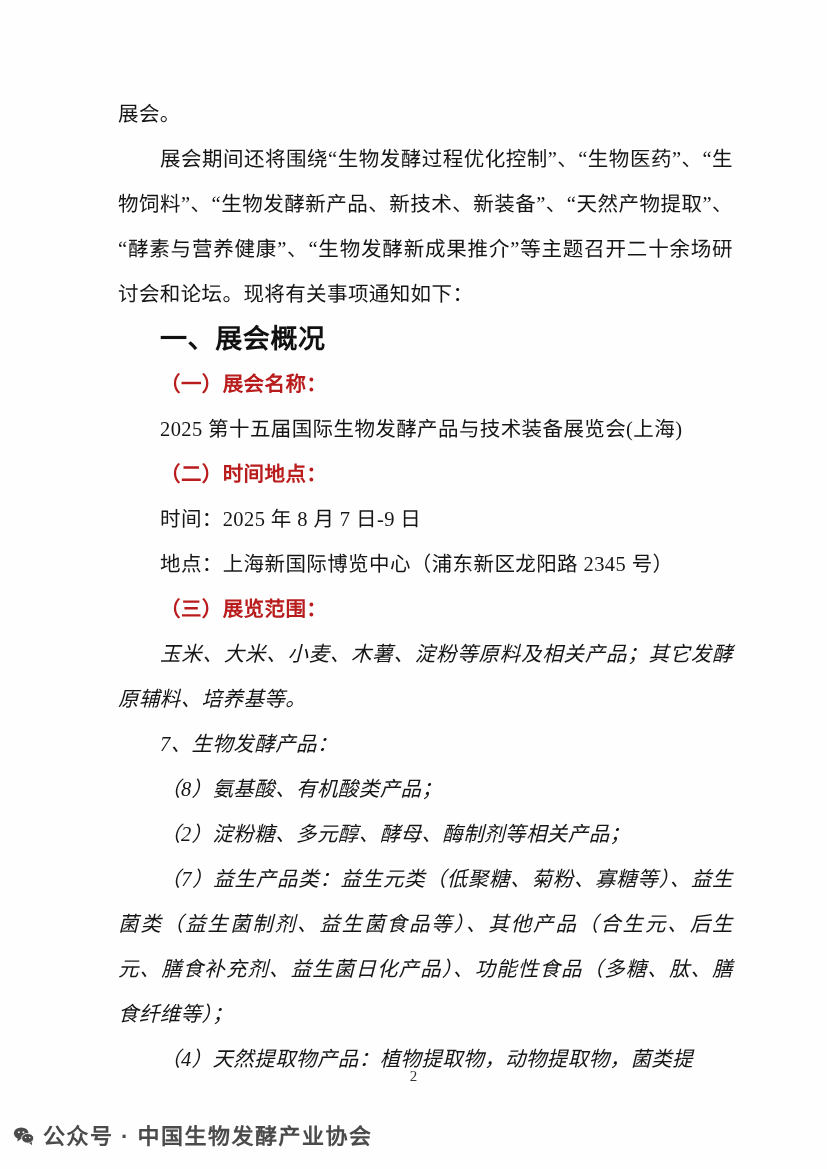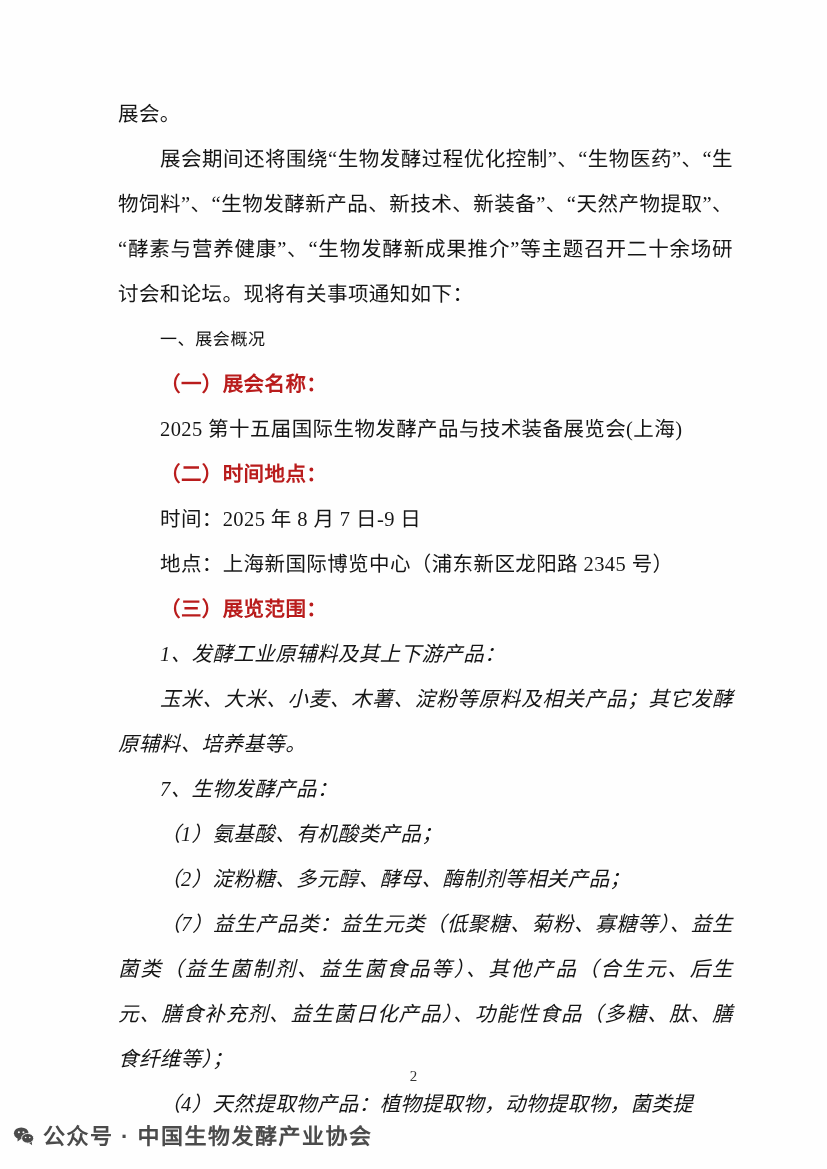--- a/index.html
+++ b/index.html
@@ -36,23 +36,23 @@
     text-align: justify;
     text-justify: inter-ideograph;
     margin: 0;
     color: #151515;
     font-family: "Liberation Serif", "DejaVu Serif", serif;
   }
   .indent2 {
     text-indent: 42px;
   }
   .heading {
-    font-size: 17px;
+    font-size: 27px;
     line-height: 45px;
-    font-weight: normal;
+    font-weight: bold;
     text-indent: 42px;
     margin: 0;
     letter-spacing: 0.6px;
     color: #111;
     font-family: "Liberation Sans", "DejaVu Sans", sans-serif;
   }
   .sub-heading {
     font-size: 20.5px;
     line-height: 45px;
     font-weight: bold;
@@ -117,27 +117,26 @@
     <p class="para indent2">2025 第十五届国际生物发酵产品与技术装备展览会(上海)</p>
 
     <p class="sub-heading">（二）时间地点：</p>
 
     <p class="para indent2">时间：2025 年 8 月 7 日-9 日</p>
 
     <p class="para indent2">地点：上海新国际博览中心（浦东新区龙阳路 2345 号）</p>
 
     <p class="sub-heading">（三）展览范围：</p>
 
-    <p class="para indent2 body-italic">1、发酵工业原辅料及其上下游产品：</p>
 
     <p class="para indent2 body-italic">玉米、大米、小麦、木薯、淀粉等原料及相关产品；其它发酵原辅料、培养基等。</p>
 
     <p class="para indent2 body-italic">7、生物发酵产品：</p>
 
-    <p class="para indent2 body-italic">（1）氨基酸、有机酸类产品；</p>
+    <p class="para indent2 body-italic">（8）氨基酸、有机酸类产品；</p>
 
     <p class="para indent2 body-italic">（2）淀粉糖、多元醇、酵母、酶制剂等相关产品；</p>
 
     <p class="para indent2 body-italic">（7）益生产品类：益生元类（低聚糖、菊粉、寡糖等）、益生菌类（益生菌制剂、益生菌食品等）、其他产品（合生元、后生元、膳食补充剂、益生菌日化产品）、功能性食品（多糖、肽、膳食纤维等）；</p>
 
     <p class="para indent2 body-italic">（4）天然提取物产品：植物提取物，动物提取物，菌类提</p>
 
   </div>
 
   <div class="page-number">2</div>

